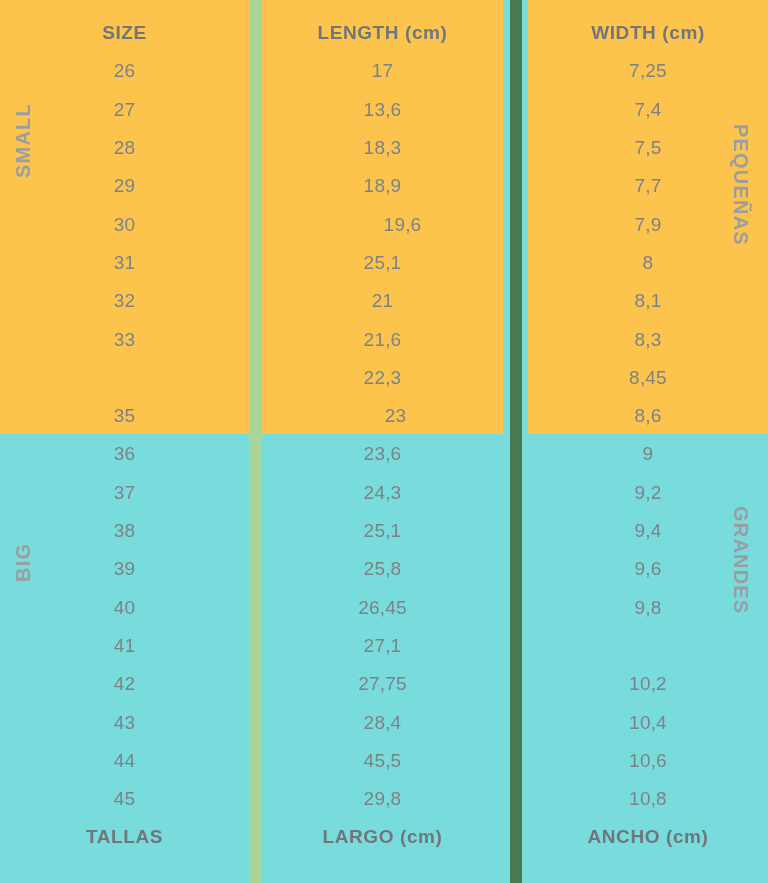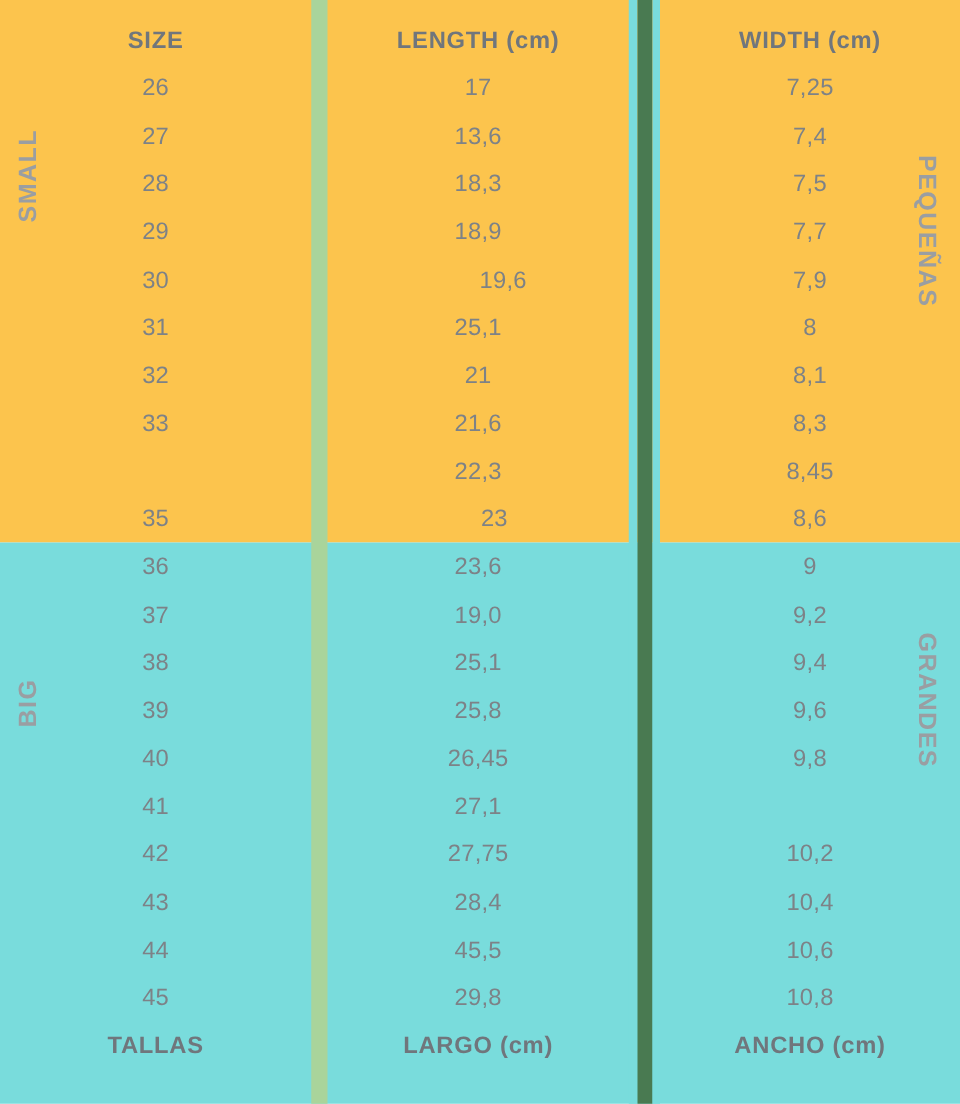--- a/index.html
+++ b/index.html
@@ -12,20 +12,21 @@
     height: 883px;
     font-family: "Liberation Sans", sans-serif;
     overflow: hidden;
   }
 
   #chart {
     position: relative;
     width: 680px;
     height: 883px;
     background: #ffffff;
+    text-decoration: underline;
   }
 
   
   .band {
     position: absolute;
     left: 0;
     width: 768px;
   }
   .band-small { top: 0; height: 434px; background: #fcc44d; }
   .band-big   { top: 434px; height: 449px; background: #79dcdc; }
@@ -149,21 +150,21 @@
       <div class="cell" style="top: 90.6px;">13,6</div>
       <div class="cell" style="top: 128.9px;">18,3</div>
       <div class="cell" style="top: 167.2px;">18,9</div>
       <div class="cell" style="top: 205.5px; padding-left: 20px;">19,6</div>
       <div class="cell" style="top: 243.8px;">25,1</div>
       <div class="cell" style="top: 282.1px;">21</div>
       <div class="cell" style="top: 320.4px;">21,6</div>
       <div class="cell" style="top: 358.7px;">22,3</div>
       <div class="cell" style="top: 397px; padding-left: 13px;">23</div>
       <div class="cell" style="top: 435.3px;">23,6</div>
-      <div class="cell" style="top: 473.6px;">19,0</div>
+      <div class="cell" style="top: 473.6px;">24,3</div>
       <div class="cell" style="top: 511.9px;">25,1</div>
       <div class="cell" style="top: 550.2px;">25,8</div>
       <div class="cell" style="top: 588.5px;">26,45</div>
       <div class="cell" style="top: 626.8px;">27,1</div>
       <div class="cell" style="top: 665.1px;">27,75</div>
       <div class="cell" style="top: 703.4px;">28,4</div>
       <div class="cell" style="top: 741.7px;">45,5</div>
       <div class="cell" style="top: 780px;">29,8</div>
       <div class="cell foot" style="top: 818.3px;">LARGO (cm)</div>
     </div>

